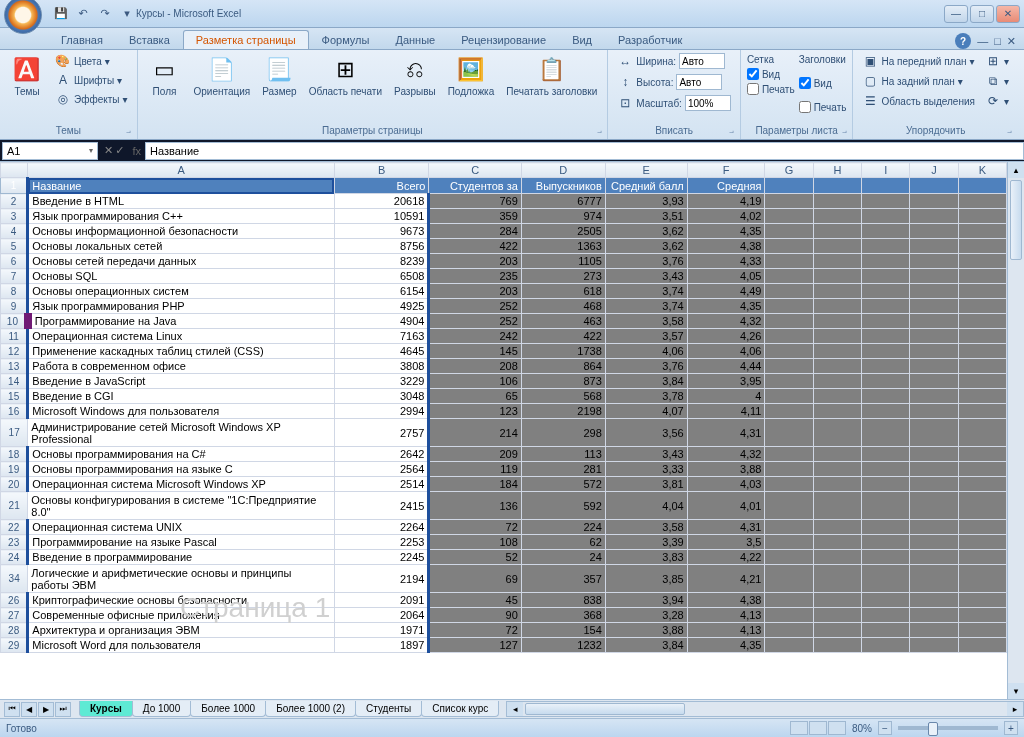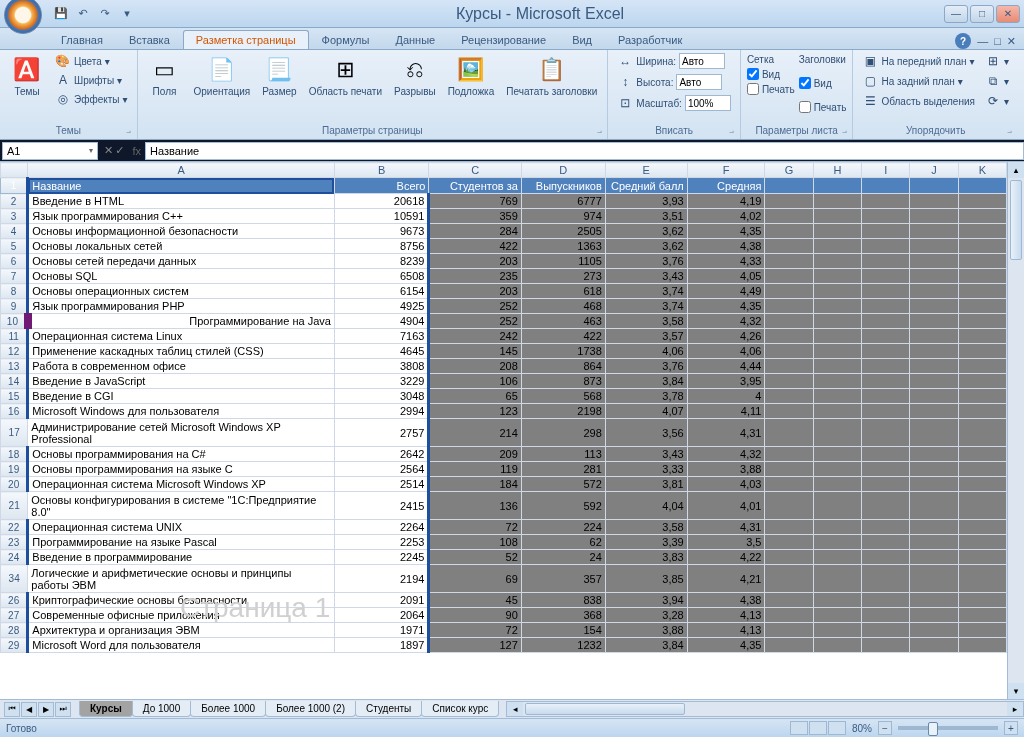--- a/index.html
+++ b/index.html
@@ -3,21 +3,21 @@
 <meta charset="utf-8">
 <style>
 * { margin: 0; padding: 0; box-sizing: border-box; font-family: 'Segoe UI', Tahoma, sans-serif; }
 body { width: 1024px; height: 737px; overflow: hidden; background: #bcd4ed; display: flex; flex-direction: column; font-size: 11px; }
 
 
 .titlebar { height: 28px; background: linear-gradient(#d5e5f6,#bcd6ef); display: flex; align-items: center; padding: 0 4px; border-bottom: 1px solid #8ba8c7; }
 .office-btn { width: 38px; height: 38px; border-radius: 50%; background: radial-gradient(#fef6e8 30%, #f6b755 35%, #d76c1a 55%, #4876b2 60%, #1e4681); margin: 2px 4px 0 0; position: relative; z-index: 10; border: 1px solid #6c8cb0; }
 .qat { display: flex; gap: 4px; margin-left: 6px; }
 .qat-btn { width: 18px; height: 18px; display: flex; align-items: center; justify-content: center; color: #3b5980; cursor: pointer; }
-.title-text { flex: 1; text-align: center; color: #3a5a80; font-size: 16px; }
+.title-text { flex: 1; color: #3a5a80; font-size: 10px; }
 .win-controls { display: flex; gap: 2px; }
 .win-btn { width: 24px; height: 18px; background: linear-gradient(#e4edf7,#c1d5ea); border: 1px solid #8ba8c7; border-radius: 3px; display: flex; align-items: center; justify-content: center; font-size: 10px; color: #3a5a80; cursor: pointer; }
 .win-btn.close { background: linear-gradient(#f5b7a8,#e88b76); }
 
 
 .ribbon-tabs { height: 22px; background: linear-gradient(#d6e5f4,#c2d8ec); display: flex; align-items: flex-end; padding-left: 48px; gap: 0; border-bottom: 1px solid #8ba8c7; }
 .ribbon-tab { padding: 3px 12px; font-size: 11px; color: #3a5a80; cursor: pointer; border: 1px solid transparent; border-bottom: none; }
 .ribbon-tab.active { background: #e8f0f9; border-color: #8ba8c7; border-radius: 3px 3px 0 0; color: #d45500; }
 .ribbon-help { margin-left: auto; display: flex; gap: 6px; padding-right: 8px; align-items: center; color: #3a5a80; }
 .help-btn { width: 16px; height: 16px; border-radius: 50%; background: #4a7ebb; color: #fff; display: flex; align-items: center; justify-content: center; font-size: 10px; font-weight: bold; cursor: pointer; }
@@ -68,21 +68,21 @@
 .grid-scroll-v::after { content: '▾'; position: absolute; bottom: 0; left: 0; right: 0; text-align: center; font-size: 9px; background: #cfe0f0; height: 16px; line-height: 16px; }
 .thumb-v { position: absolute; left: 2px; right: 2px; top: 18px; height: 80px; background: linear-gradient(90deg,#e9f1f9,#c7dbee); border: 1px solid #9fb8d1; border-radius: 2px; }
 
 
 .bottom { height: 38px; display: flex; flex-direction: column; }
 .sheet-row { height: 19px; background: #dde6f0; display: flex; align-items: center; border-top: 1px solid #a3bcd5; }
 .sheet-nav { display: flex; gap: 1px; padding: 0 4px; }
 .sheet-nav-btn { width: 16px; height: 15px; background: #cfe0f0; border: 1px solid #a3bcd5; font-size: 8px; display: flex; align-items: center; justify-content: center; cursor: pointer; }
 .sheet-tabs { display: flex; margin-left: 4px; }
 .sheet-tab { padding: 2px 10px; background: #e4edf6; border: 1px solid #a3bcd5; border-top: none; font-size: 10px; cursor: pointer; margin-right: -1px; border-radius: 0 0 4px 4px; }
-.sheet-tab.active { background: #a3a3a3; font-weight: bold; }
+.sheet-tab.active { background: #5eead4; font-weight: bold; }
 .hscroll { flex: 1; margin-left: 8px; background: #dde6f0; height: 16px; position: relative; border: 1px solid #a3bcd5; }
 .hscroll::before { content: '◂'; position: absolute; left: 0; top: 0; bottom: 0; width: 16px; text-align: center; font-size: 9px; background: #cfe0f0; line-height: 14px; }
 .hscroll::after { content: '▸'; position: absolute; right: 0; top: 0; bottom: 0; width: 16px; text-align: center; font-size: 9px; background: #cfe0f0; line-height: 14px; }
 .thumb-h { position: absolute; top: 1px; bottom: 1px; left: 18px; width: 160px; background: linear-gradient(#e9f1f9,#c7dbee); border: 1px solid #9fb8d1; border-radius: 2px; }
 .status { height: 19px; background: linear-gradient(#d6e5f4,#bcd6ef); display: flex; align-items: center; padding: 0 6px; font-size: 10px; color: #3a5a80; border-top: 1px solid #a3bcd5; }
 .status-right { margin-left: auto; display: flex; align-items: center; gap: 6px; }
 .view-btns { display: flex; gap: 1px; }
 .view-btn { width: 18px; height: 14px; background: #cfe0f0; border: 1px solid #9fb8d1; cursor: pointer; }
 .zoom-slider { width: 100px; height: 4px; background: #9fb8d1; position: relative; }
 .zoom-slider::before { content: ''; position: absolute; left: 30px; top: -4px; width: 8px; height: 12px; background: #e9f1f9; border: 1px solid #6987ab; border-radius: 2px; }
@@ -404,21 +404,21 @@
             <td class="rgt ghost">3,74</td>
             <td class="rgt ghost">4,35</td>
             <td class="ghost"></td>
             <td class="ghost"></td>
             <td class="ghost"></td>
             <td class="ghost"></td>
             <td class="ghost"></td>
           </tr>
           <tr>
             <td class="rownum">10</td>
-            <td style="border-left:8px solid #701a75;text-align:right;">Программирование на Java</td>
+            <td style="border-left:8px solid #701a75;">Программирование на Java</td>
             <td class="rgt" style="border-right:3px solid #1e4f9c">4904</td>
             <td class="rgt ghost">252</td>
             <td class="rgt ghost">463</td>
             <td class="rgt ghost">3,58</td>
             <td class="rgt ghost">4,32</td>
             <td class="ghost"></td>
             <td class="ghost"></td>
             <td class="ghost"></td>
             <td class="ghost"></td>
             <td class="ghost"></td>

